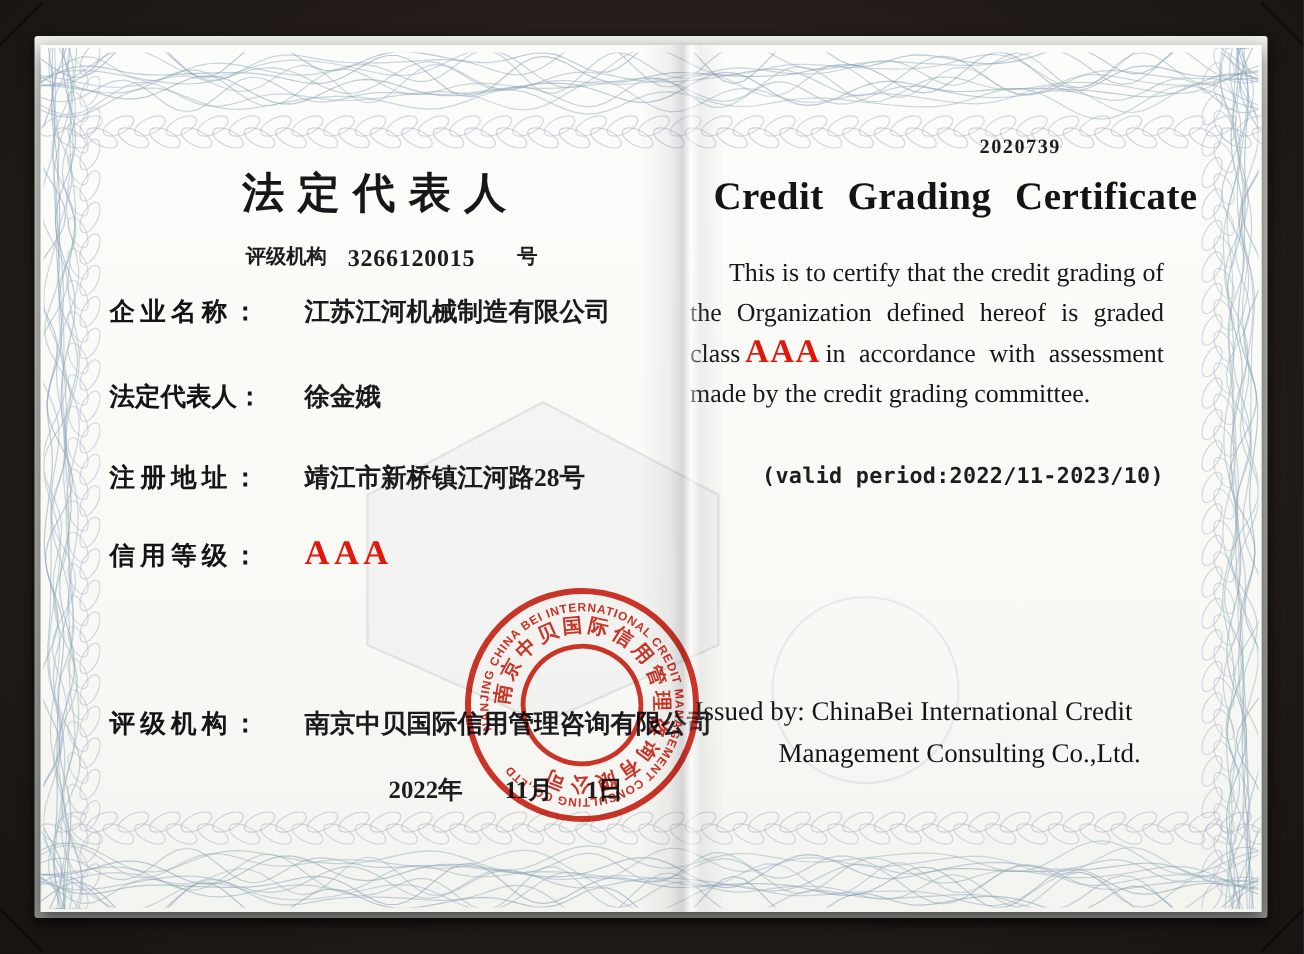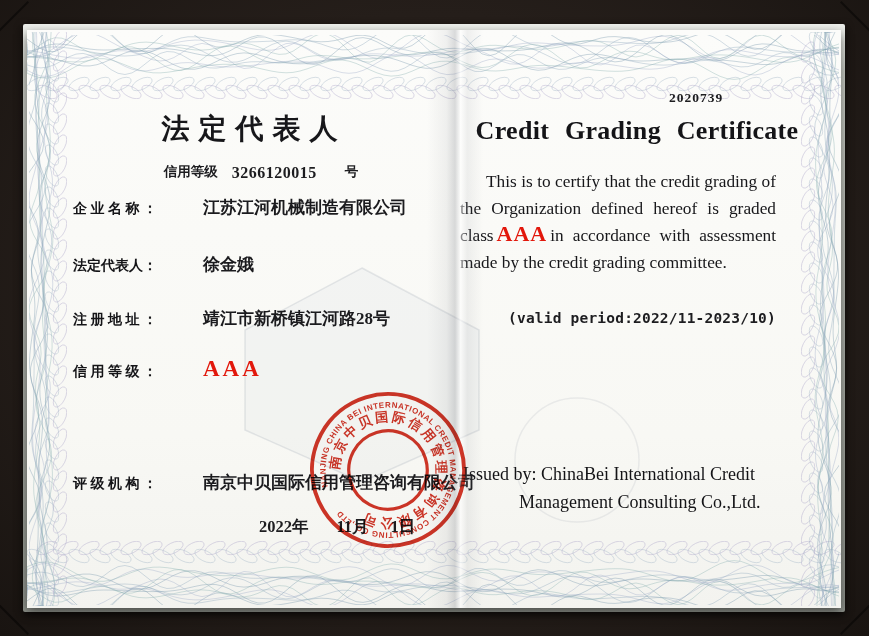--- a/index.html
+++ b/index.html
@@ -31,30 +31,30 @@
   .page-left{left:38px;width:392px;}
   .page-right{left:430px;width:372px;}
   
   .zh-title{position:absolute;top:80px;left:0;width:378px;margin:0;text-align:center;
             font-size:28px;font-weight:bold;letter-spacing:9px;color:#17171a;}
   .serial-line{position:absolute;top:132px;left:0;width:392px;text-align:center;
                font-size:13.5px;font-weight:bold;}
   .serial-no{font-size:16px;margin:0 16px 0 14px;position:relative;top:2px;letter-spacing:.5px;}
   .serial-suffix{margin-left:12px;}
   .row{position:absolute;left:8px;white-space:nowrap;}
-  .row .lbl{display:inline-block;width:106px;font-size:14px;font-weight:bold;color:#141417;}
+  .row .lbl{display:inline-block;width:106px;font-size:17px;font-weight:bold;color:#141417;}
   .row.ls .lbl{letter-spacing:3.5px;}
   .row .val{margin-left:24px;font-size:17px;font-weight:600;color:#1b1b1e;}
   .row .val.grade-zh{color:#e2170b;font-size:23px;font-weight:bold;letter-spacing:3px;
                      font-family:"Liberation Serif",serif;}
   .r1{top:166px;} .r2{top:223px;} .r3{top:277px;} .r4{top:326px;} .r5{top:393px;} .r6{top:441px;}
   .date-line{position:absolute;top:486px;left:165px;font-size:16.5px;font-weight:bold;white-space:nowrap;margin-left:29px;}
   .date-line .dm{margin-left:28px;} .date-line .dd{margin-left:22px;}
   
-  .cert-no{position:absolute;top:60px;left:212px;font-size:13.5px;letter-spacing:1px;font-weight:600;}
+  .cert-no{position:absolute;top:60px;left:196px;font-size:13.5px;letter-spacing:1px;font-weight:600;}
   .en-title{position:absolute;top:86px;left:10px;width:340px;margin:0;text-align:center;
             font-size:26px;font-weight:600;word-spacing:9px;letter-spacing:.3px;color:#141417;}
   .body-par{position:absolute;top:138px;left:3px;width:316px;margin:0;
             font-size:17.3px;line-height:27px;text-align:justify;text-indent:26px;color:#17171a;}
   .grade-en{color:#e2170b;font-weight:bold;font-size:22px;letter-spacing:1px;margin:0 3px;line-height:1;}
   .valid-period{position:absolute;top:280px;left:0;width:370px;text-align:center;
                 font-family:"DejaVu Sans Mono",monospace;font-size:14.5px;font-weight:600;letter-spacing:.2px;}
   .issued{position:absolute;top:430px;left:6px;width:360px;font-size:18px;line-height:28px;color:#141417;}
   .issued .l2{margin-left:56px;}
   
@@ -402,21 +402,21 @@
     </svg>
     <svg class="wm" style="left:480px;top:360px;" width="140" height="140">
       <circle cx="70" cy="70" r="62" fill="none" stroke="rgba(170,176,186,.20)" stroke-width="1.5"></circle>
     </svg>
 
     <div class="gutter"></div>
 
     <div class="page page-left">
       <h1 class="zh-title">法定代表人</h1>
       <div class="serial-line">
-        <span>信用等级</span><span class="serial-no">3266120015</span><span class="serial-suffix">号</span>
+        <span>评级机构</span><span class="serial-no">3266120015</span><span class="serial-suffix">号</span>
       </div>
 
       <div class="row ls r1">
         <span class="lbl">企业名称：</span><span class="val">江苏江河机械制造有限公司</span>
       </div>
       <div class="row r2">
         <span class="lbl">法定代表人：</span><span class="val">徐金娥</span>
       </div>
       <div class="row ls r3">
         <span class="lbl">注册地址：</span><span class="val">靖江市新桥镇江河路28号</span>

